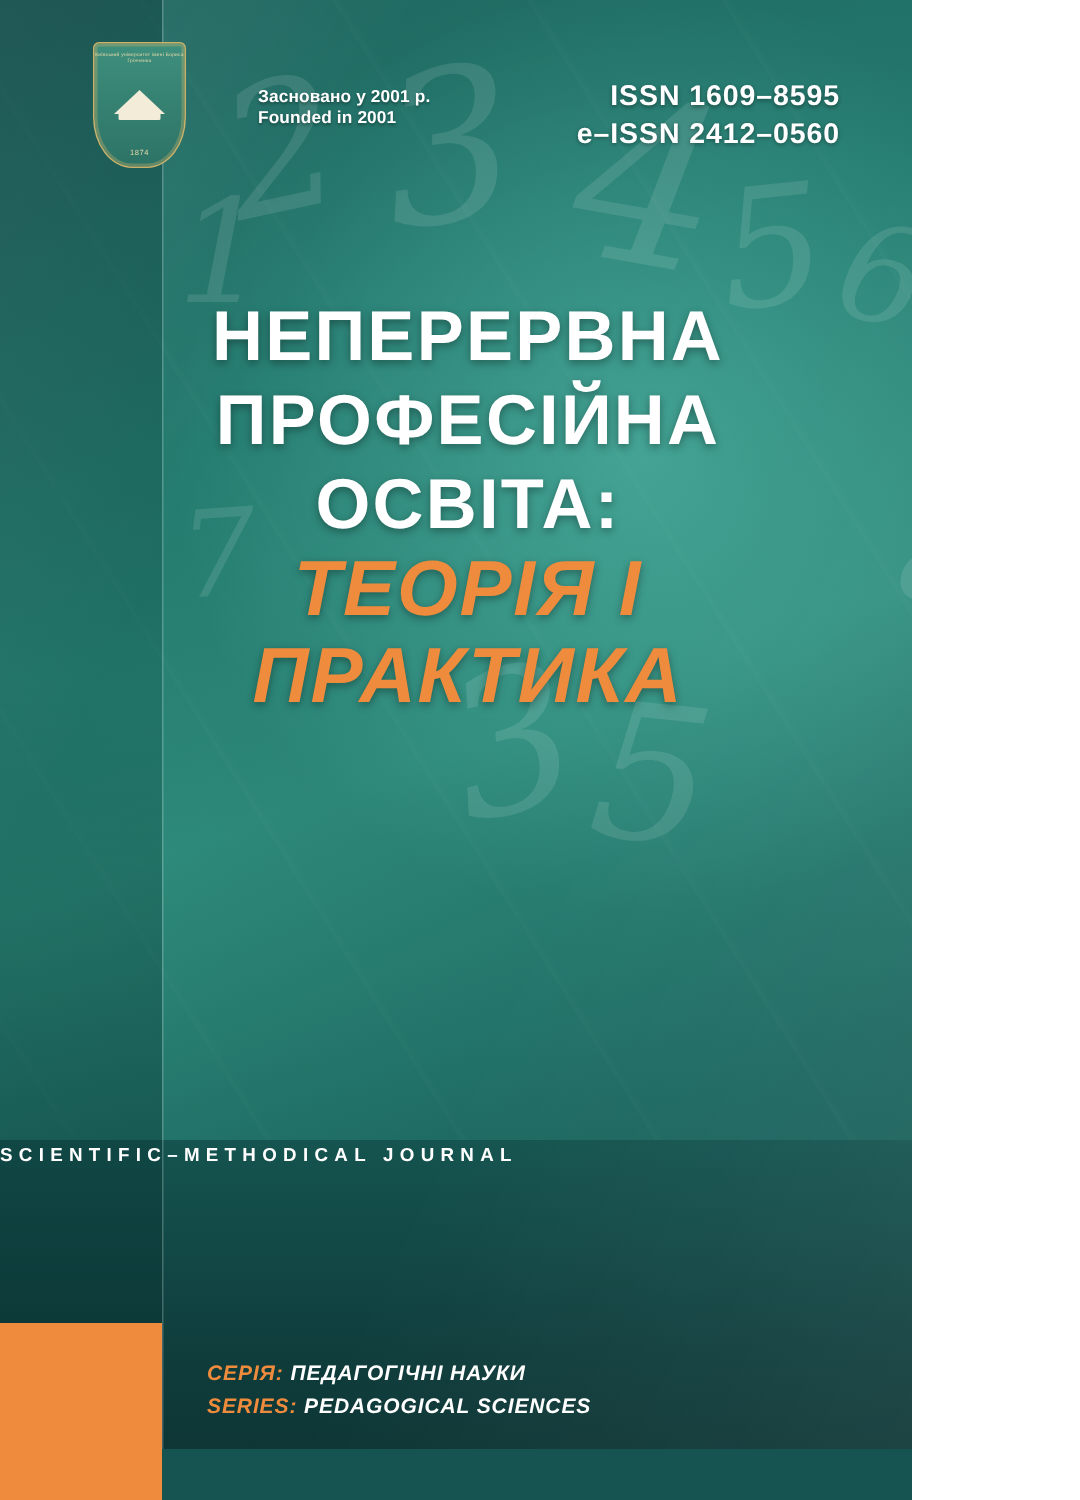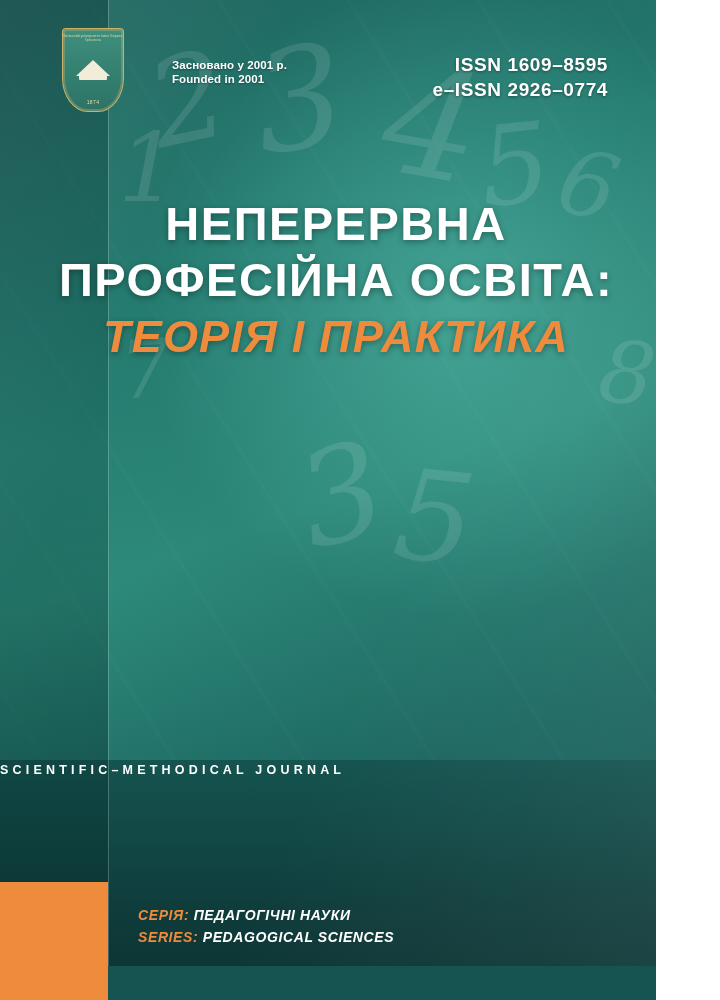--- a/index.html
+++ b/index.html
@@ -2,21 +2,21 @@
 <html><head>
 <meta charset="utf-8">
 <style>
   html, body {
     margin: 0;
     padding: 0;
     background: #ffffff;
   }
   .cover {
     position: relative;
-    width: 656px;
+    width: 608px;
     height: 1000px;
     overflow: hidden;
     font-family: "Liberation Sans", sans-serif;
     background: #000000;
   }
 
   
   .bg-base {
     position: absolute;
     inset: 0;
@@ -178,21 +178,21 @@
     color: #ffffff;
     font-size: 47px;
     font-weight: 700;
     letter-spacing: 1.5px;
     line-height: 56px;
     text-shadow: 0 2px 6px rgba(0,0,0,.35);
   }
   .title-ua .accent {
     color: #ef8b3c;
     font-style: italic;
-    font-size: 45px;
+    font-size: 52px;
     font-weight: 700;
     letter-spacing: 1.2px;
     line-height: 58px;
     text-shadow: 0 2px 6px rgba(0,0,0,.35);
   }
   .subtitle-ua {
     position: absolute;
     left: 0; right: 0;
     top: 405px;
     text-align: center;
@@ -306,21 +306,21 @@
     <div class="emblem-year">1874</div>
   </div>
 
   <div class="founded">
     <div>Засновано у 2001 р.</div>
     <div>Founded in 2001</div>
   </div>
 
   <div class="issn">
     <div>ISSN 1609–8595</div>
-    <div>e–ISSN 2926–0774</div>
+    <div>e–ISSN 2412–0560</div>
   </div>
 
   <div class="title-ua">
     <div class="line">НЕПЕРЕРВНА</div>
     <div class="line">ПРОФЕСІЙНА ОСВІТА:</div>
     <div class="accent">ТЕОРІЯ І ПРАКТИКА</div>
   </div>
 
   <div class="subtitle-en">SCIENTIFIC–METHODICAL JOURNAL</div>
 

